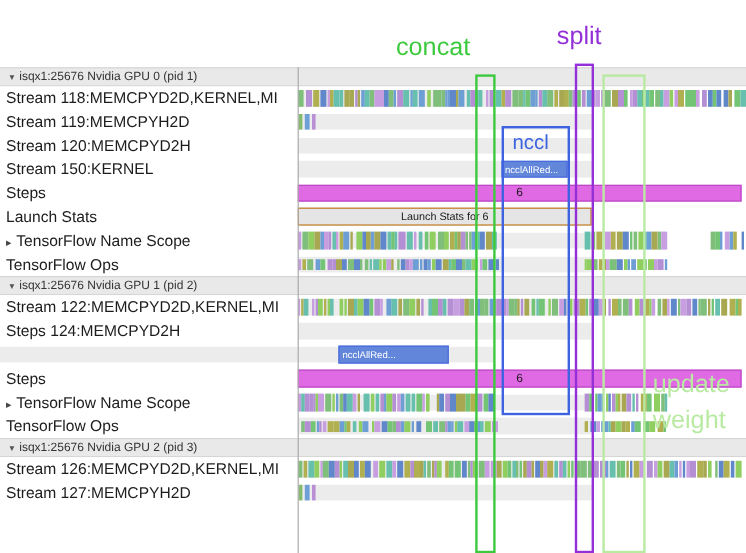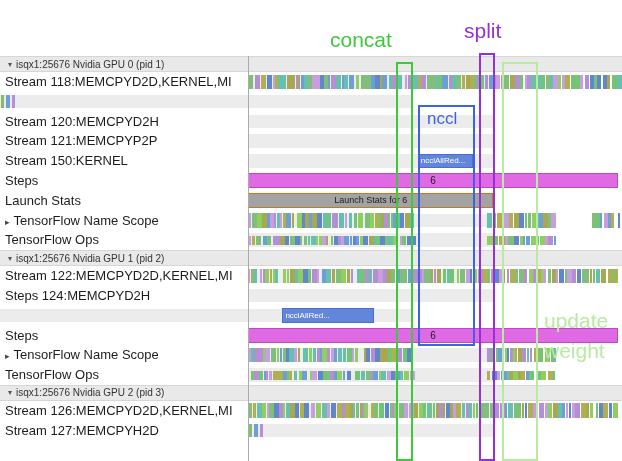--- a/index.html
+++ b/index.html
@@ -146,58 +146,53 @@
             <span class="stripe" style="left: 346px; width: 3px; background: rgb(116, 196, 118);"></span>
             <span class="stripe" style="left: 349px; width: 4px; background: rgb(95, 135, 201);"></span>
             <span class="stripe" style="left: 355px; width: 4px; background: rgb(95, 135, 201);"></span>
             <span class="stripe" style="left: 359px; width: 3px; background: rgb(168, 168, 83);"></span>
             <span class="stripe" style="left: 364px; width: 5px; background: rgb(116, 196, 118);"></span>
             <span class="stripe" style="left: 369px; width: 5px; background: rgb(103, 191, 174);"></span>
           </div>
         </div>
       </div>
       <div class="row track">
+        <div class="row-label">Stream 119:MEMCPYH2D</div>
         <div class="lane">
           <div class="lane-bg"></div>
           <span class="stripe" style="left: 1px; width: 3px; top: 3px; height: 13px; background: rgb(134, 188, 111);"></span>
           <span class="stripe" style="left: 6px; width: 4px; top: 3px; height: 13px; background: rgb(111, 159, 216);"></span>
           <span class="stripe" style="left: 12px; width: 3px; top: 3px; height: 13px; background: rgb(185, 143, 214);"></span>
         </div>
       </div>
       <div class="row track">
         <div class="row-label">Stream 120:MEMCPYD2H</div>
         <div class="lane">
           <div class="lane-bg"></div>
         </div>
       </div>
       <div class="row track">
-        <div class="row-label">Stream 121:MEMCPYP2P</div>
-        <div class="lane">
-          <div class="lane-bg"></div>
-        </div>
-      </div>
-      <div class="row track">
         <div class="row-label">Stream 150:KERNEL</div>
         <div class="lane">
           <div class="lane-bg"></div>
           <div class="seg seg-left" style="left: 45.4%; width: 14.8%; background: rgb(98, 134, 217); border: 1px solid rgb(74, 107, 224); color: rgb(255, 255, 255); font-size: 8px;">ncclAllRed...</div>
         </div>
       </div>
       <div class="row track">
         <div class="row-label">Steps</div>
         <div class="lane">
           <div class="lane-bg"></div>
           <div class="seg" style="left: 0%; width: 98.9%; background: rgb(224, 106, 228); border: 1px solid rgb(187, 73, 196); color: rgb(26, 26, 26); font-size: 10px;">6</div>
         </div>
       </div>
       <div class="row track">
         <div class="row-label">Launch Stats</div>
         <div class="lane">
           <div class="lane-bg"></div>
-          <div class="seg" style="left: 0%; width: 65.6%; background: #a3a3a3; border: 1px solid rgb(192, 123, 34); color: rgb(26, 26, 26); font-size: 9px;">Launch Stats for 6</div>
+          <div class="seg" style="left: 0%; width: 65.6%; background: #e5e5e5; border: 1px solid rgb(192, 123, 34); color: rgb(26, 26, 26); font-size: 9px;">Launch Stats for 6</div>
         </div>
       </div>
       <div class="row track">
         <div class="row-label"><span class="tri2">▸</span>TensorFlow Name Scope</div>
         <div class="lane">
           <div class="lane-bg"></div>
           <div class="dense" style="left: 0%; width: 45%;">
             <span class="stripe" style="left: 0px; width: 3px; background: rgb(199, 159, 224);"></span>
             <span class="stripe" style="left: 4px; width: 5px; background: rgb(127, 191, 123);"></span>
             <span class="stripe" style="left: 9px; width: 5px; background: rgb(143, 206, 95);"></span>

